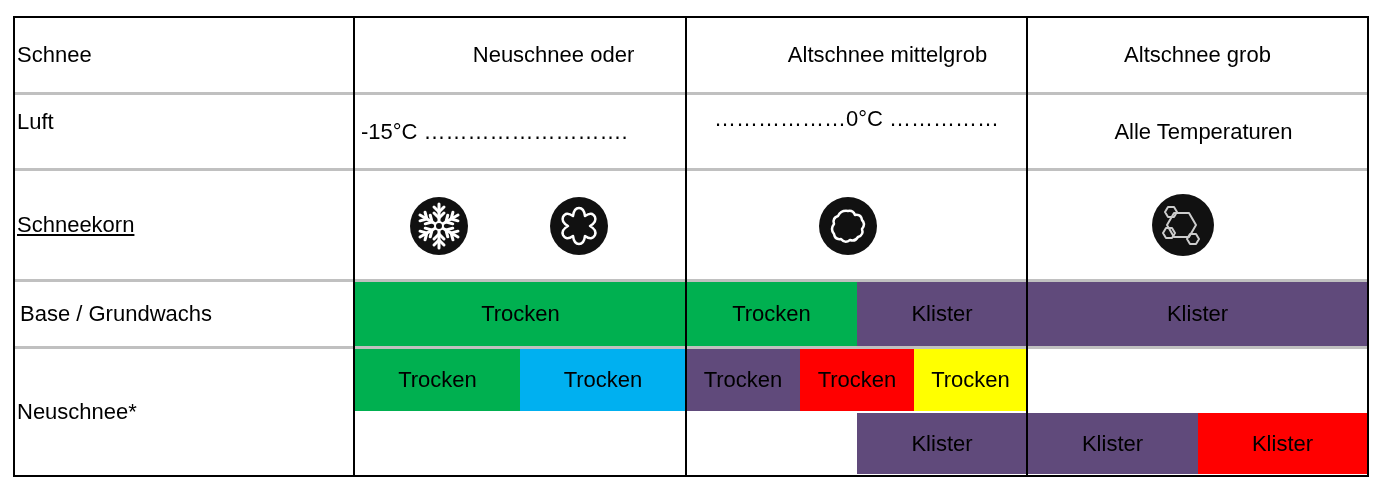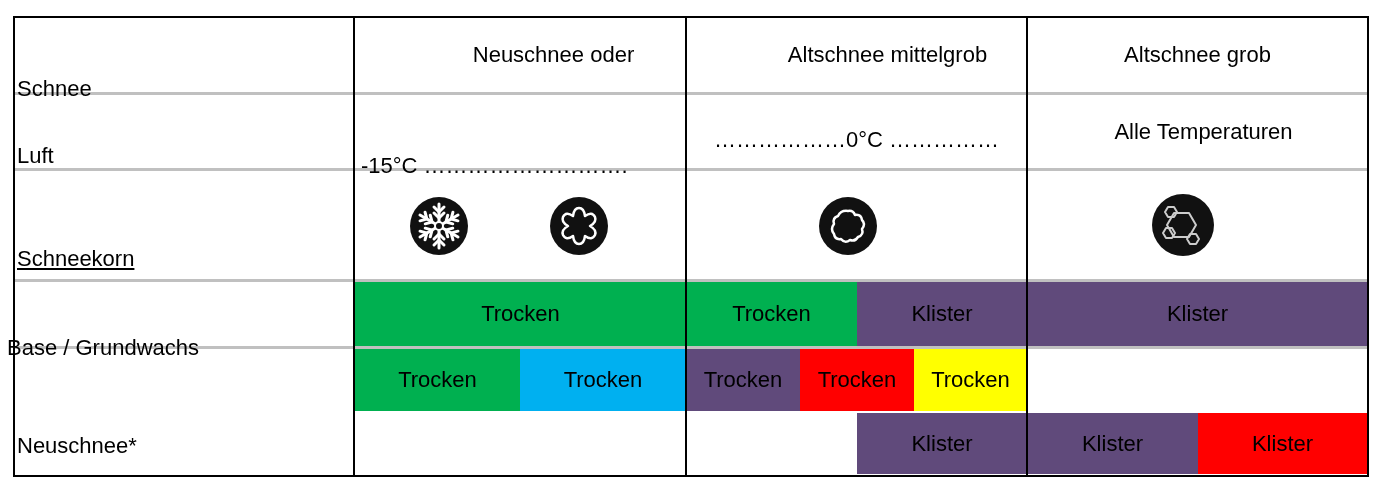--- a/index.html
+++ b/index.html
@@ -1,20 +1,20 @@
 <!DOCTYPE html>
 <html><head>
 <meta charset="utf-8">
 <style>
   html, body { margin:0; padding:0; background:#ffffff; }
   body { width:1380px; height:490px; position:relative; overflow:hidden;
          font-family:"Liberation Sans", "DejaVu Sans", sans-serif; color:#000; }
   .abs { position:absolute; box-sizing:border-box; }
   .txt { font-size:22px; line-height:26px; white-space:nowrap; }
-  .lbl { display:flex; align-items:center; padding-left:2px;margin-top:34px; }
+  .lbl { display:flex; align-items:center; padding-left:2px; }
   .ctr { display:flex; align-items:center; justify-content:center; text-align:center; }
   .vline { background:#000; width:2px; }
   .hline { background:#c0c0c0; height:3px; }
   .icon { width:58px; height:58px; border-radius:50%; background:#111;
           display:flex; align-items:center; justify-content:center; }
   .icon svg { width:52px; height:52px; }
 </style>
 </head>
 <body>
 
@@ -70,41 +70,41 @@
 
 <div class="abs lbl txt" style="left:15px; top:18px; width:338px; height:74px;">
   <span>Schnee</span>
 </div>
 <div class="abs lbl txt" style="left:15px; top:95px; width:338px; height:54px;">
   <span>Luft</span>
 </div>
 <div class="abs lbl txt" style="left:15px; top:171px; width:338px; height:108px;text-decoration:underline;">
   <span>Schneekorn</span>
 </div>
-<div class="abs lbl txt" style="left:5px; top:282px; width:338px; height:64px;border-radius:14px;">
+<div class="abs lbl txt" style="left:18px; top:282px; width:338px; height:64px;border-radius:14px;">
   <span>Base / Grundwachs</span>
 </div>
 <div class="abs lbl txt" style="left:15px; top:349px; width:338px; height:125px;">
   <span>Neuschnee*</span>
 </div>
 
 <div class="abs ctr txt" style="left:355px; top:18px; width:397px; height:74px; flex-direction:column; line-height:30px;">
   <span>Neuschnee oder</span>
 </div>
 <div class="abs ctr txt" style="left:687px; top:18px; width:339px; height:74px;margin-left:31px;">
   <span>Altschnee mittelgrob</span>
 </div>
 <div class="abs ctr txt" style="left:1028px; top:18px; width:339px; height:74px;">
   <span>Altschnee grob</span>
 </div>
 
 <div class="abs lbl txt" style="left:353px; top:95px; width:332px; height:73px; padding-left:8px;">
   <span>-15°C ……………………….</span>
 </div>
-<div class="abs ctr txt" style="left:687px; top:103px; width:339px; height:73px;border-radius:7px;">
+<div class="abs ctr txt" style="left:687px; top:82px; width:339px; height:73px;border-radius:7px;">
   <span>………………0°C ……………</span>
 </div>
 <div class="abs ctr txt" style="left:1028px; top:95px; width:339px; height:73px;padding-left:12px;">
   <span>Alle Temperaturen</span>
 </div>
 
 <div class="abs icon" style="left:410px; top:197px;">
   <svg viewBox="-26 -26 52 52" stroke="#fff" stroke-width="3" fill="none" stroke-linecap="round">
     <g>
       <line x1="0" y1="-22" x2="0" y2="22"></line>

